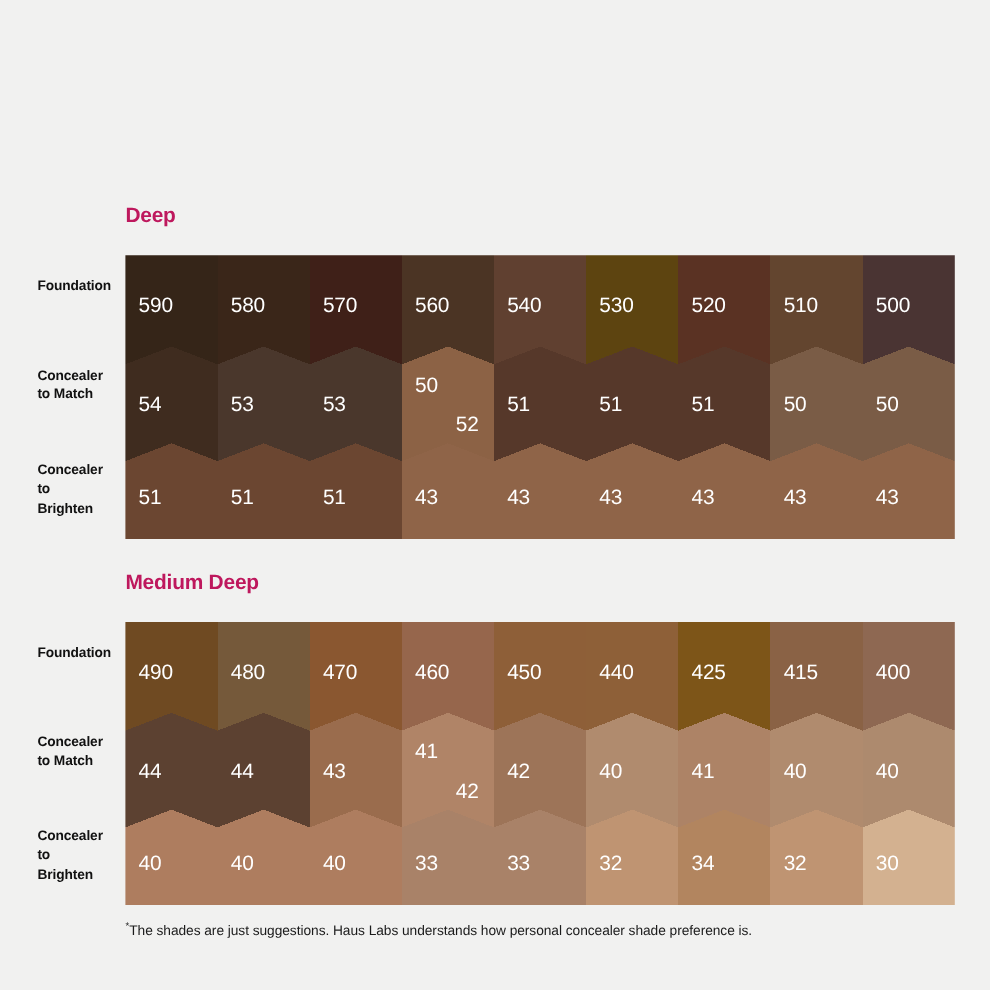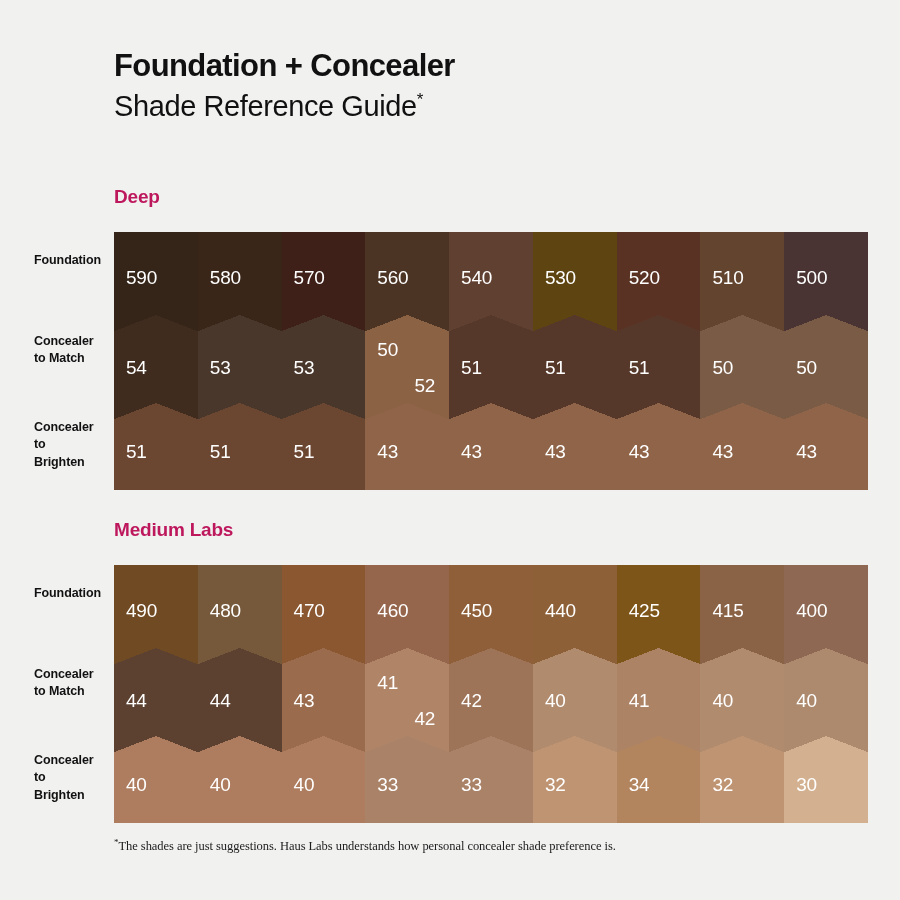--- a/index.html
+++ b/index.html
@@ -120,39 +120,32 @@
   
   .footnote {
     position: absolute;
     left: 114px;
     top: 838px;
     width: 760px;
     font-size: 12.5px;
     line-height: 1.4;
     color: #1b1b1b;
     letter-spacing: -0.05px;
-    font-family: Liberation Serif, serif;
   }
   .footnote .asterisk {
     font-size: 9px;
     vertical-align: super;
     line-height: 0;
   }
 </style>
 </head>
 <body>
 
 <div class="page">
 
-  <div class="header">
-    <h1 class="title-line1">Foundation + Concealer</h1>
-    <h2 class="title-line2">
-      <span>Shade Reference Guide</span><span class="asterisk">*</span>
-    </h2>
-  </div>
 
   <div class="section section-deep">
     <h3 class="section-heading">Deep</h3>
 
     <div class="row-labels">
       <div class="row-label r0">
         <span>Foundation</span>
       </div>
       <div class="row-label r1">
         <span>Concealer</span><br>
@@ -220,21 +213,21 @@
           <text x="598.4444444444443" y="142" class="cell-num" text-anchor="start">50</text>
           <text x="598.4444444444443" y="226" class="cell-num" text-anchor="start">43</text>
           <text x="682.2222222222222" y="52" class="cell-num" text-anchor="start">500</text>
           <text x="682.2222222222222" y="142" class="cell-num" text-anchor="start">50</text>
           <text x="682.2222222222222" y="226" class="cell-num" text-anchor="start">43</text>
         </svg>
     </div>
   </div>
 
   <div class="section section-medium-deep">
-    <h3 class="section-heading">Medium Labs</h3>
+    <h3 class="section-heading">Medium Deep</h3>
 
     <div class="row-labels">
       <div class="row-label r0">
         <span>Foundation</span>
       </div>
       <div class="row-label r1">
         <span>Concealer</span><br>
         <span>to Match</span>
       </div>
       <div class="row-label r2">

